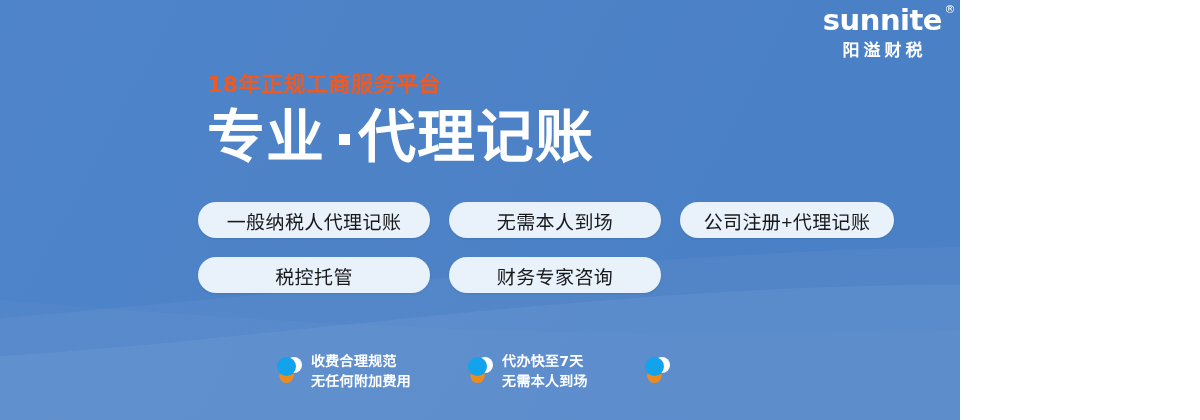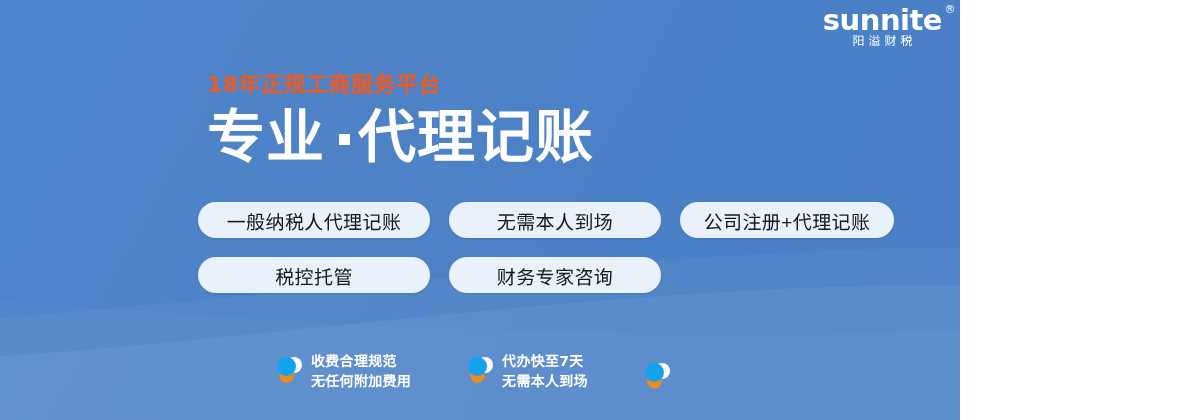--- a/index.html
+++ b/index.html
@@ -47,23 +47,24 @@
   }
   .brand-reg {
     position: absolute;
     top: -2px;
     right: -13px;
     font-size: 11px;
     font-weight: 400;
     color: #ffffff;
   }
   .brand-cn {
-    color: #ffffff;
-    font-size: 12px;
-    font-weight: 400;
+    margin-top: 7px;
+    color: #ffffff;
+    font-size: 17px;
+    font-weight: 700;
     letter-spacing: 4px;
     text-indent: 4px;
   }
 
   
   .headline {
     position: absolute;
     left: 199px;
     top: 74px;
     margin-left: 8px;
@@ -123,21 +124,21 @@
     white-space: nowrap;
     box-shadow: 0 1px 2px rgba(20,50,90,0.13);
   }
 
   
   .features {
     position: absolute;
     left: 276px;
     top: 351px;
     display: flex;
-    align-items: flex-end;
+    align-items: center;
     gap: 56px;
   }
   .feature {
     display: flex;
     align-items: center;
     gap: 9px;
   }
   .feature-icon {
     position: relative;
     width: 26px;

